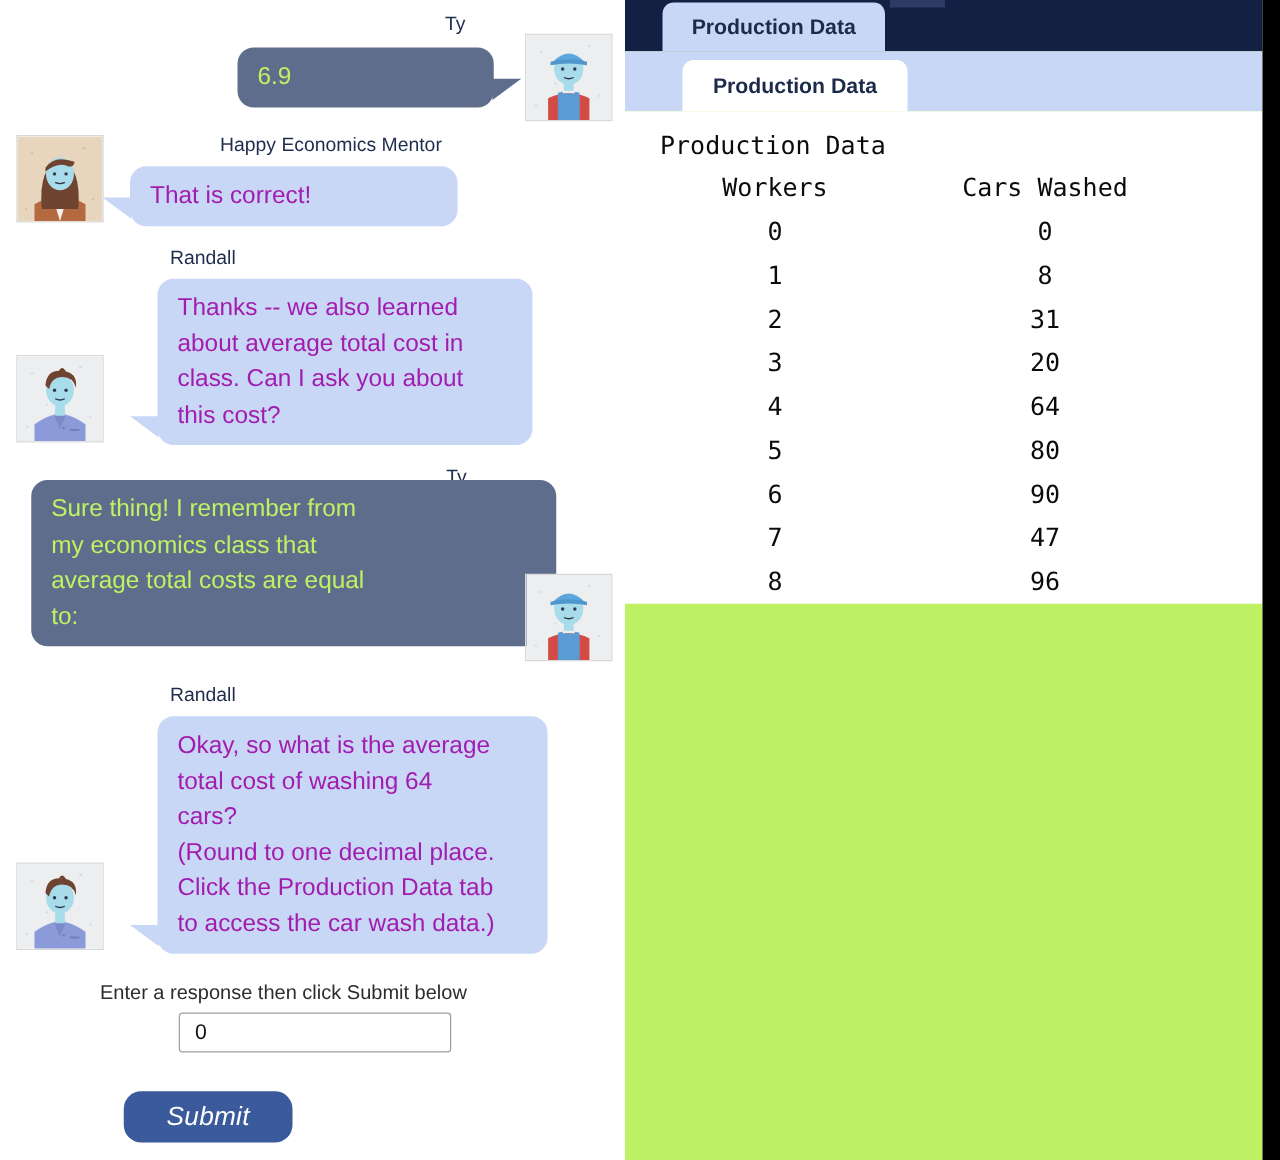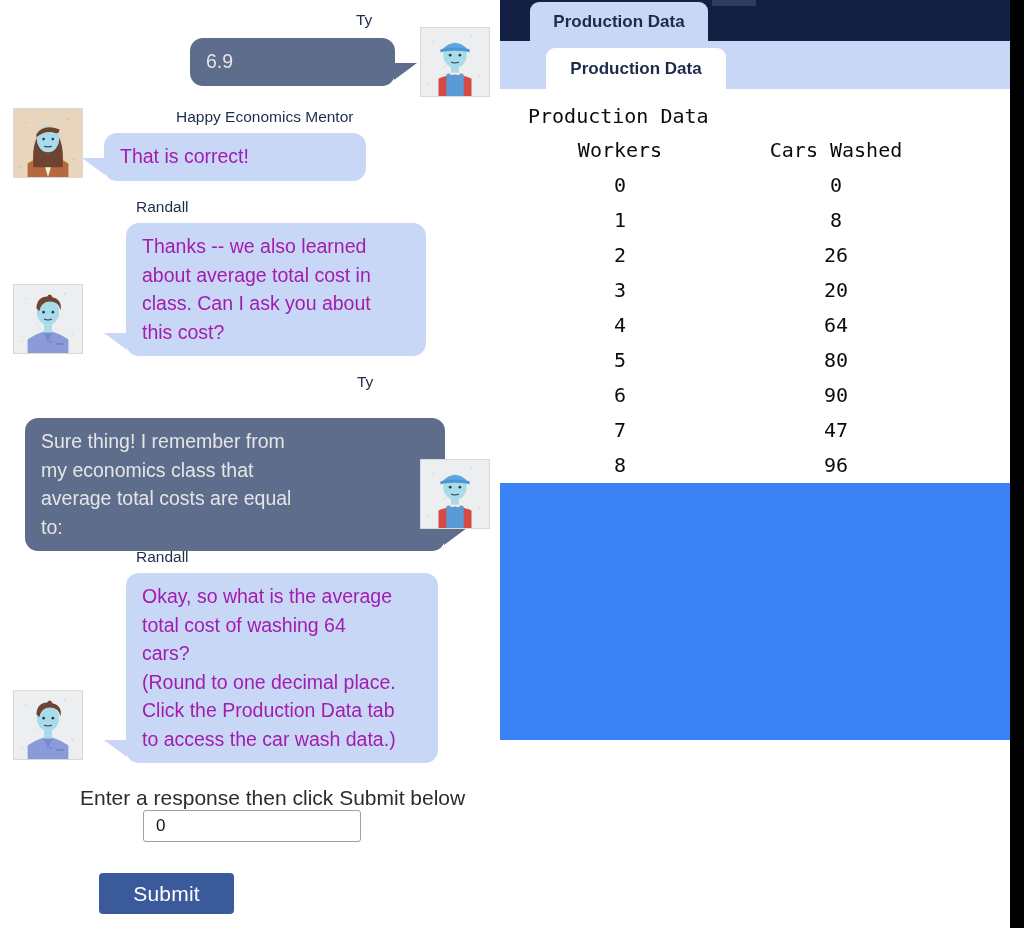--- a/index.html
+++ b/index.html
@@ -54,21 +54,21 @@
     font-size: 19.5px;
     line-height: 28.5px;
     white-space: pre-line;
   }
   .bubble.left {
     background: #c8d7f5;
     color: #a21caf;
   }
   .bubble.right {
     background: #5f6d8c;
-    color: #e5e5e5;
+    color: #bef264;
   }
   
   .bubble.left::after {
     content: "";
     position: absolute;
     left: -22px;
     bottom: 6px;
     width: 0; height: 0;
     border-style: solid;
     border-width: 0 23px 17px 0;
@@ -83,21 +83,21 @@
     border-style: solid;
     border-width: 17px 23px 0 0;
     border-color: #5f6d8c transparent transparent transparent;
   }
 
   
   #answer-area { position: absolute; left: 0; top: 782px; width: 500px; }
   #prompt-label {
     position: absolute;
     left: 80px; top: 4px;
-    font-size: 21px;
+    font-size: 16px;
     color: #2c2c2c;
     white-space: nowrap;
   }
   #answer-input {
     position: absolute;
     left: 143px; top: 28px;
     width: 218px;
     height: 32px;
     box-sizing: border-box;
     border: 1px solid #a0a0a0;
@@ -110,34 +110,35 @@
     outline: none;
   }
   #submit-button {
     position: absolute;
     left: 99px; top: 91px;
     width: 135px;
     height: 41px;
     background: #3a5a9b;
     color: #ffffff;
     border: none;
-    border-radius: 4px;
+    border-radius: 14px;
     font-family: "Liberation Sans", sans-serif;
     font-size: 21px;
     cursor: pointer;
     letter-spacing: .2px;
+    font-style: italic;
   }
 
   
   #data-pane {
     position: absolute;
     left: 500px; top: 0;
     width: 510px;
-    height: 740px;
-    background: #3b82f6;
+    height: 928px;
+    background: #bef264;
   }
   #outer-tabbar {
     position: absolute;
     left: 0; top: 0;
     width: 510px; height: 41px;
     background: #132043;
   }
   #outer-tab {
     position: absolute;
     left: 30px; top: 2px;
@@ -320,21 +321,21 @@
         <path d="M34 12 Q37 7 40 13 Z" fill="#6e4330"></path>
         <circle cx="30.5" cy="28" r="1.4" fill="#2b3a4a"></circle>
         <circle cx="40" cy="28" r="1.4" fill="#2b3a4a"></circle>
         <path d="M31 35 Q35 37 39 35" stroke="#2b3a4a" stroke-width="1.1" fill="none"></path>
       </svg>
     </div>
   </div>
 
   <div class="msg-row" style="left:0;top:0;width:500px;">
     <div class="speaker-name" style="position:absolute;left:357px;top:373px;">Ty</div>
-    <div class="bubble right" style="left:25px;top:418px;width:420px;">Sure thing!  I remember from
+    <div class="bubble right" style="left:25px;top:384px;width:420px;">Sure thing!  I remember from
 my economics class that
 average total costs are equal
 to:</div>
     <div class="avatar" style="left:420px;top:459px;">
       <svg viewBox="0 0 70 70">
         <rect width="70" height="70" fill="#eceef0"></rect>
         <circle cx="12" cy="14" r="1" fill="#dadde0"></circle>
           <circle cx="52" cy="9" r="1.2" fill="#dadde0"></circle>
         <circle cx="24" cy="40" r="1" fill="#dadde0"></circle>
           <circle cx="60" cy="50" r="1.1" fill="#dadde0"></circle>
@@ -418,21 +419,21 @@
         <tr>
           <td>0</td>
           <td>0</td>
         </tr>
         <tr>
           <td>1</td>
           <td>8</td>
         </tr>
         <tr>
           <td>2</td>
-          <td>26</td>
+          <td>31</td>
         </tr>
         <tr>
           <td>3</td>
           <td>20</td>
         </tr>
         <tr>
           <td>4</td>
           <td>64</td>
         </tr>
         <tr>

